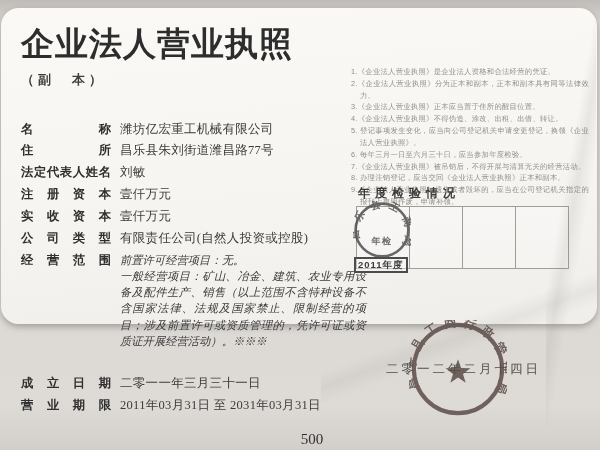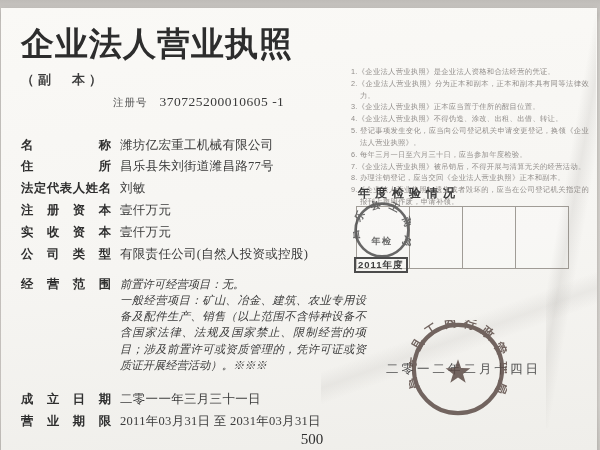--- a/index.html
+++ b/index.html
@@ -2,41 +2,42 @@
 <html><head>
 <meta charset="utf-8">
 <style>
   html,body{margin:0;padding:0;}
   body{
     width:600px;height:450px;position:relative;overflow:hidden;
     background:linear-gradient(#bfbcb8,#d8d5d1 5%,#dedbd7 90%,#d2cfcb);
     font-family:"Liberation Sans",sans-serif;
   }
   .page{
-    position:absolute;left:1px;top:8px;width:596px;height:443px;
+    position:absolute;left:1px;top:8px;width:596px;height:316px;
     background:linear-gradient(175deg,#faf9f6 0%,#f6f5f2 55%,#efeeea 100%);
     box-shadow:0 3px 6px rgba(60,55,50,.35);
+    border-radius:18px;
   }
   .crease1{position:absolute;left:545px;top:0;width:50px;height:420px;pointer-events:none;
     background:linear-gradient(100deg,transparent 40%,rgba(120,115,110,.12) 50%,transparent 62%);}
   .crease2{position:absolute;left:320px;top:240px;width:276px;height:180px;pointer-events:none;
     background:linear-gradient(160deg,transparent 44%,rgba(120,115,110,.09) 50%,transparent 56%);}
   .title{
     position:absolute;left:20px;top:14px;width:290px;
     font-size:33px;font-weight:900;letter-spacing:1px;color:#2d2d2d;
     font-family:"Liberation Sans",sans-serif;white-space:nowrap;
   }
   .subtitle{
     position:absolute;left:20px;top:63px;width:280px;text-align:left;
     font-size:13px;color:#3e3e3e;letter-spacing:4px;font-weight:600;
   }
   .regline{position:absolute;left:112px;top:84px;white-space:nowrap;}
   .regline .rlab{font-size:10.5px;color:#5a5a5a;margin-right:12px;letter-spacing:1px;}
   .regline .rnum{font-size:13.5px;color:#3a3a3a;font-family:"Liberation Serif",serif;letter-spacing:.5px;}
-  .row{position:absolute;left:20px;display:flex;align-items:flex-start;margin-top:16px;}
+  .row{position:absolute;left:20px;display:flex;align-items:flex-start;}
   .flabel{
     width:90px;flex:0 0 90px;font-size:12.3px;font-weight:bold;color:#2f2f2f;
     text-align:justify;text-align-last:justify;text-justify:inter-character;
   }
   .fvalue{
     margin-left:9px;font-size:12.5px;color:#3b3b3b;
     font-family:"Liberation Serif",serif;letter-spacing:.3px;white-space:nowrap;
   }
   .fvalue.scope{
     width:246px;font-size:11.3px;line-height:1.43;white-space:pre-line;
@@ -78,23 +79,20 @@
   }
 </style>
 </head>
 <body>
 
 <div class="page">
 
   <div class="title">企业法人营业执照</div>
   <div class="subtitle">（副　本）</div>
 
-  <div class="regline">
-    <span class="rlab">注册号</span><span class="rnum">370725200010605 -1</span>
-  </div>
 
   <div class="row" style="top:113px">
     <span class="flabel">名称</span>
     <span class="fvalue">潍坊亿宏重工机械有限公司</span>
   </div>
   <div class="row" style="top:134px">
     <span class="flabel">住所</span>
     <span class="fvalue">昌乐县朱刘街道潍昌路77号</span>
   </div>
   <div class="row" style="top:156px">
@@ -106,21 +104,21 @@
     <span class="fvalue">壹仟万元</span>
   </div>
   <div class="row" style="top:200px">
     <span class="flabel">实收资本</span>
     <span class="fvalue">壹仟万元</span>
   </div>
   <div class="row" style="top:222px">
     <span class="flabel">公司类型</span>
     <span class="fvalue">有限责任公司(自然人投资或控股)</span>
   </div>
-  <div class="row" style="top:252px">
+  <div class="row" style="top:244px">
     <span class="flabel">经营范围</span>
     <span class="fvalue scope">前置许可经营项目：无。
 一般经营项目：矿山、冶金、建筑、农业专用设备及配件生产、销售（以上范围不含特种设备不含国家法律、法规及国家禁止、限制经营的项目；涉及前置许可或资质管理的，凭许可证或资质证开展经营活动）。※※※</span>
   </div>
   <div class="row" style="top:367px">
     <span class="flabel">成立日期</span>
     <span class="fvalue">二零一一年三月三十一日</span>
   </div>
   <div class="row" style="top:389px">
     <span class="flabel">营业期限</span>

